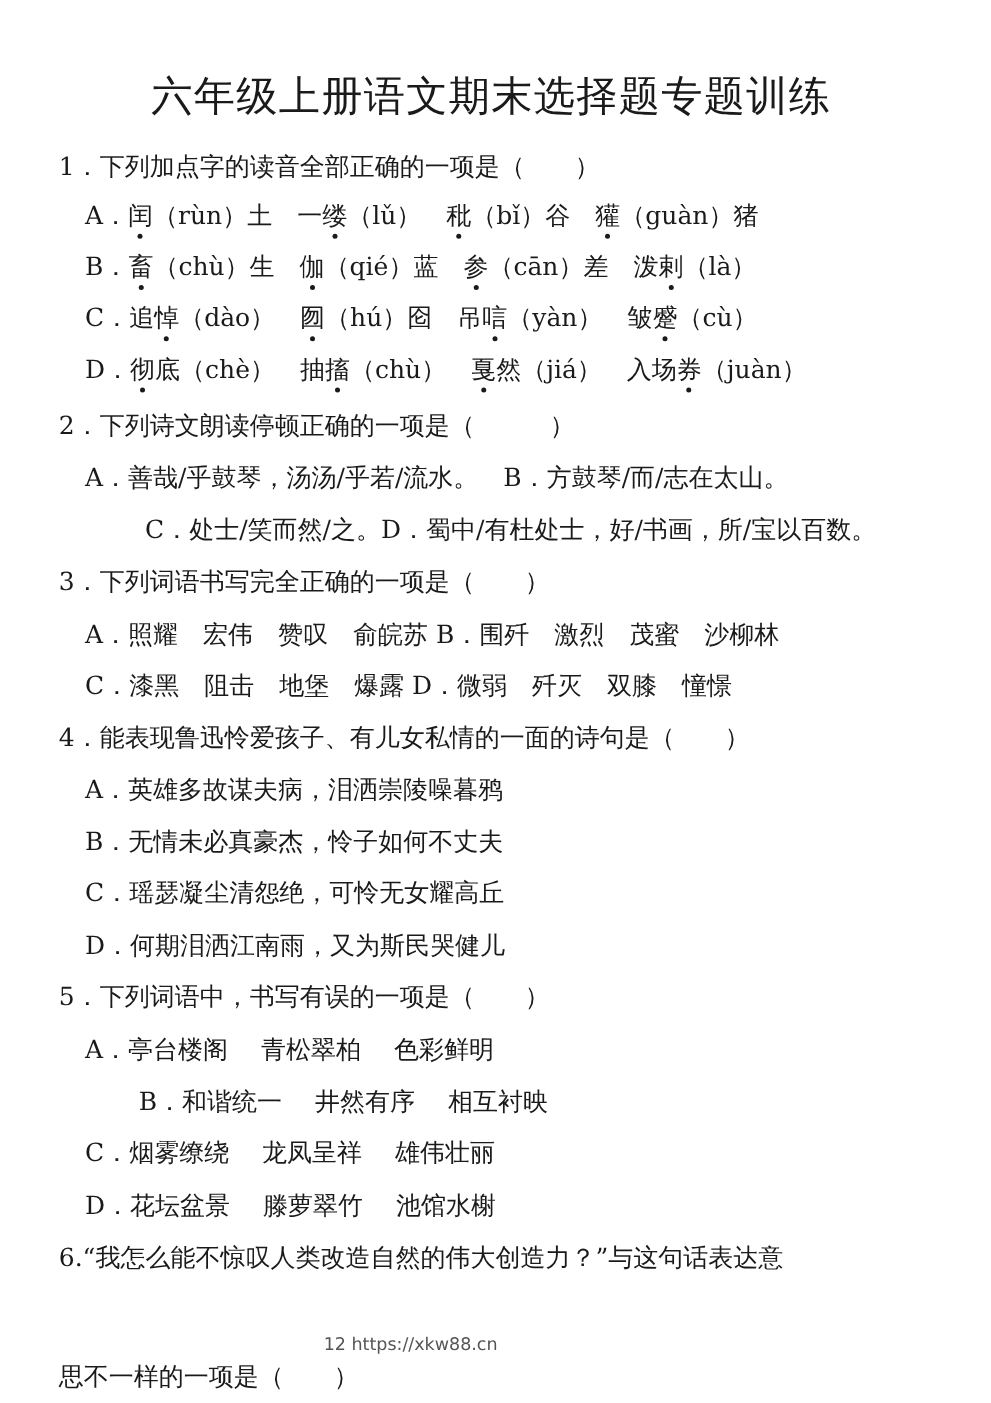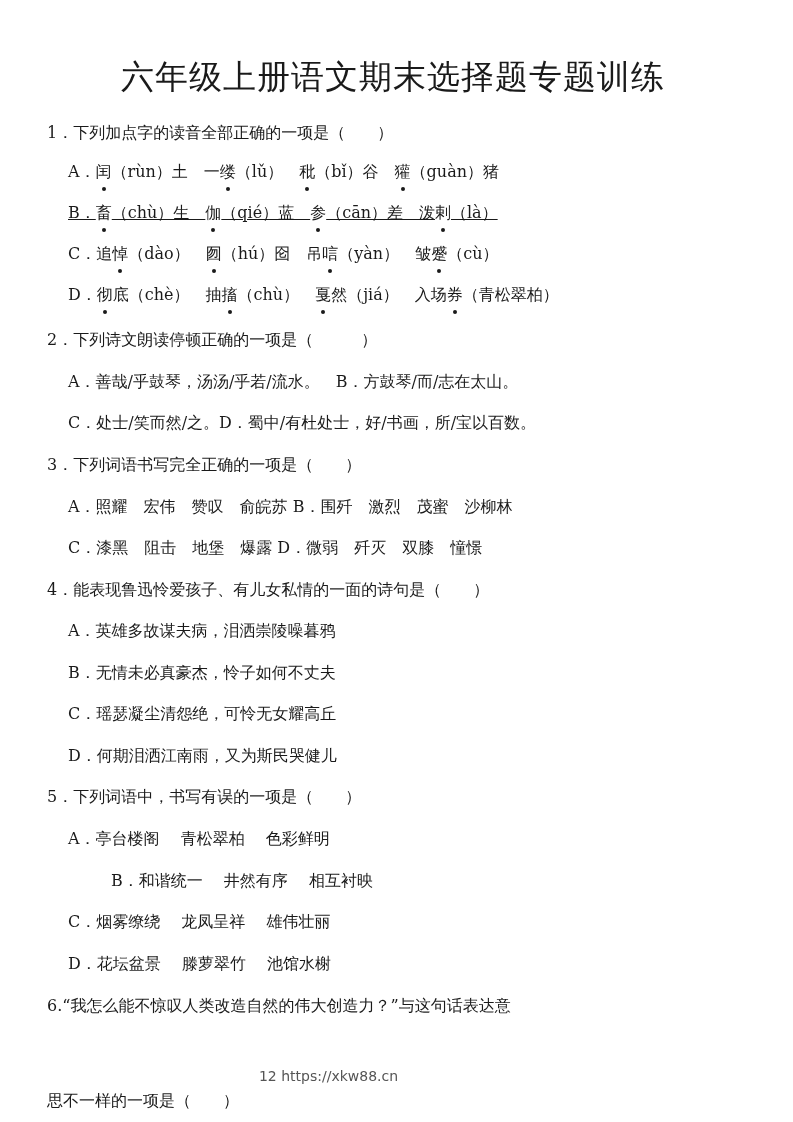--- a/index.html
+++ b/index.html
@@ -25,21 +25,21 @@
     left: 0; top: 54px;
     width: 786px;
     text-align: center;
     font-size: 33px;
     letter-spacing: 1px;
     line-height: 46px;
     white-space: nowrap;
   }
   .line {
     position: absolute;
-    font-size: 16px;
+    font-size: 20px;
     line-height: 28px;
     white-space: nowrap;
   }
   .q { left: 47px; }
   .opt { left: 68px; }
   .dot {
     position: relative;
     display: inline-block;
   }
   .dot::after {
@@ -69,35 +69,35 @@
 <div class="page">
 
   <div class="title">六年级上册语文期末选择题专题训练</div>
 
   <div class="line q" style="top:119px;">1．下列加点字的读音全部正确的一项是（　　）</div>
 
   <div class="line opt" style="top:158px;">
     <span>A．</span><span class="dot">闰</span><span>（rùn）土　一</span><span class="dot">缕</span><span>（lǔ）　</span><span class="dot">秕</span><span>（bǐ）谷　</span><span class="dot">獾</span><span>（guàn）猪</span>
   </div>
 
-  <div class="line opt" style="top:199px;text-decoration:underline;">
+  <div class="line opt" style="top:199px;">
     <span>B．</span><span class="dot">畜</span><span>（chù）生　</span><span class="dot">伽</span><span>（qié）蓝　</span><span class="dot">参</span><span>（cān）差　泼</span><span class="dot">剌</span><span>（là）</span>
   </div>
 
   <div class="line opt" style="top:240px;">
     <span>C．</span><span>追</span><span class="dot">悼</span><span>（dào）　</span><span class="dot">囫</span><span>（hú）囵　吊</span><span class="dot">唁</span><span>（yàn）　皱</span><span class="dot">蹙</span><span>（cù）</span>
   </div>
 
   <div class="line opt" style="top:281px;">
-    <span>D．</span><span class="dot">彻</span><span>底（chè）　抽</span><span class="dot">搐</span><span>（chù）　</span><span class="dot">戛</span><span>然（jiá）　入场</span><span class="dot">券</span><span>（青松翠柏）</span>
+    <span>D．</span><span class="dot">彻</span><span>底（chè）　抽</span><span class="dot">搐</span><span>（chù）　</span><span class="dot">戛</span><span>然（jiá）　入场</span><span class="dot">券</span><span>（juàn）</span>
   </div>
 
   <div class="line q" style="top:326px;">2．下列诗文朗读停顿正确的一项是（　　　）</div>
   <div class="line opt" style="top:368px;">A．善哉/乎鼓琴，汤汤/乎若/流水。　B．方鼓琴/而/志在太山。</div>
-  <div class="line opt" style="top:409px;">C．处士/笑而然/之。D．蜀中/有杜处士，好/书画，所/宝以百数。</div>
+  <div class="line opt" style="top:409px;margin-left:48px;">C．处士/笑而然/之。D．蜀中/有杜处士，好/书画，所/宝以百数。</div>
 
   <div class="line q" style="top:451px;">3．下列词语书写完全正确的一项是（　　）</div>
   <div class="line opt" style="top:493px;">A．照耀　宏伟　赞叹　俞皖苏 B．围歼　激烈　茂蜜　沙柳林</div>
   <div class="line opt" style="top:534px;">C．漆黑　阻击　地堡　爆露 D．微弱　歼灭　双膝　憧憬</div>
 
   <div class="line q" style="top:576px;">4．能表现鲁迅怜爱孩子、有儿女私情的一面的诗句是（　　）</div>
   <div class="line opt" style="top:617px;">A．英雄多故谋夫病，泪洒崇陵噪暮鸦</div>
   <div class="line opt" style="top:659px;">B．无情未必真豪杰，怜子如何不丈夫</div>
   <div class="line opt" style="top:700px;">C．瑶瑟凝尘清怨绝，可怜无女耀高丘</div>
   <div class="line opt" style="top:742px;">D．何期泪洒江南雨，又为斯民哭健儿</div>

